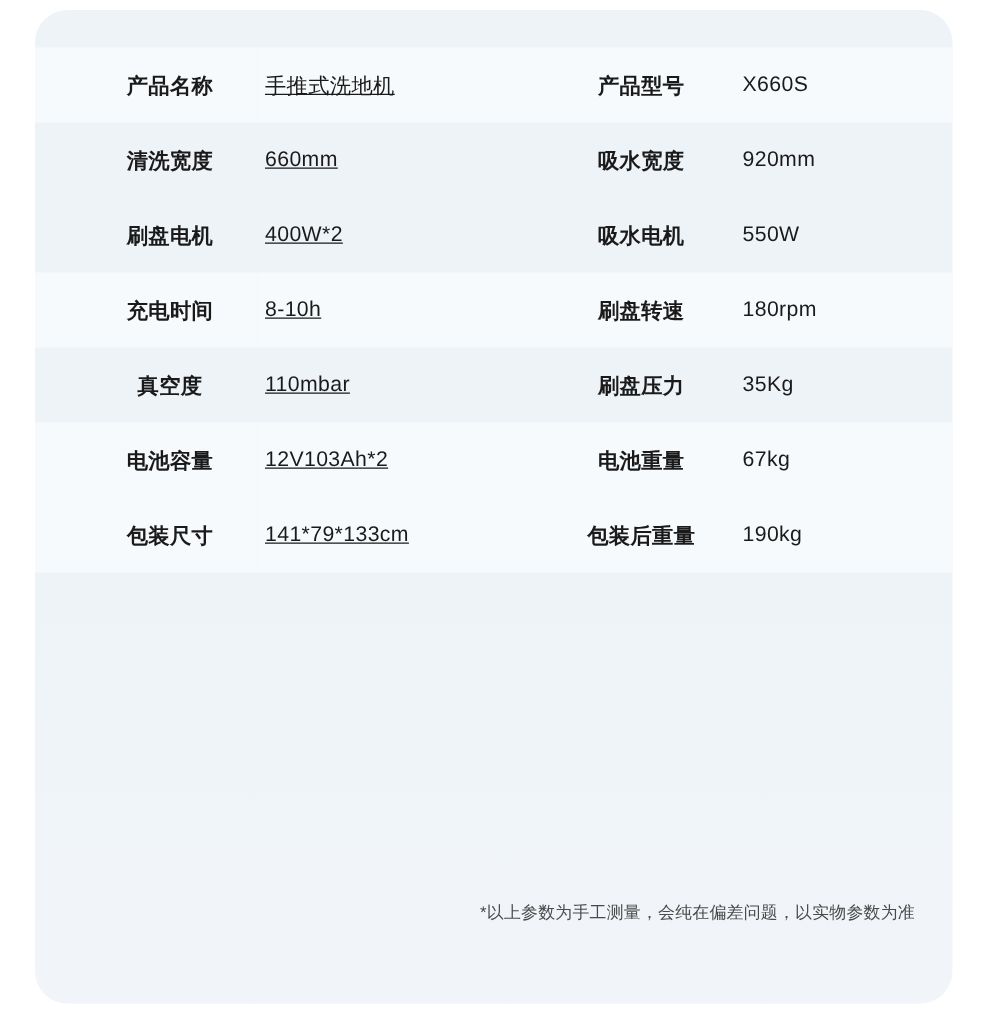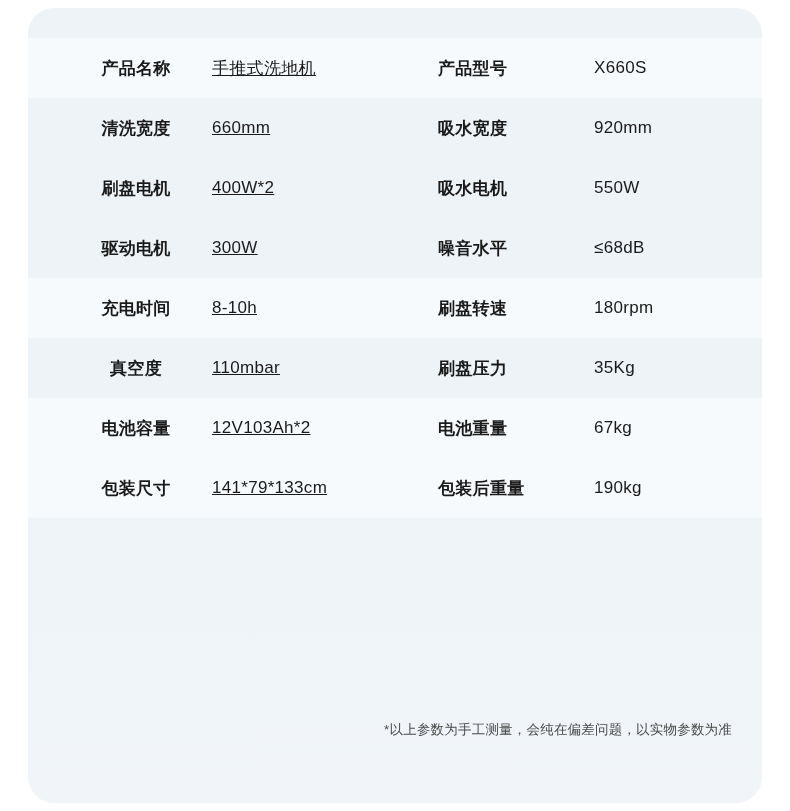--- a/index.html
+++ b/index.html
@@ -51,20 +51,21 @@
     text-align: center;
   }
   td.value-a {
     width: 200px;
     padding-left: 6px;
     text-decoration: underline;
   }
   td.label-b {
     width: 150px;
     padding-left: 26px;
+    text-align: center;
   }
   td.value-b {
     padding-left: 6px;
   }
   .footnote {
     position: absolute;
     right: 30px;
     bottom: 64px;
     font-size: 13.5px;
     color: #4a4a4a;
@@ -88,26 +89,20 @@
           <td class="value-a">660mm</td>
           <td class="label label-b">吸水宽度</td>
           <td class="value-b">920mm</td>
         </tr>
         <tr>
           <td class="label label-a">刷盘电机</td>
           <td class="value-a">400W*2</td>
           <td class="label label-b">吸水电机</td>
           <td class="value-b">550W</td>
         </tr>
-        <tr>
-          <td class="label label-a">驱动电机</td>
-          <td class="value-a">300W</td>
-          <td class="label label-b">噪音水平</td>
-          <td class="value-b">≤68dB</td>
-        </tr>
         <tr class="striped">
           <td class="label label-a">充电时间</td>
           <td class="value-a">8-10h</td>
           <td class="label label-b">刷盘转速</td>
           <td class="value-b">180rpm</td>
         </tr>
         <tr>
           <td class="label label-a">真空度</td>
           <td class="value-a">110mbar</td>
           <td class="label label-b">刷盘压力</td>

